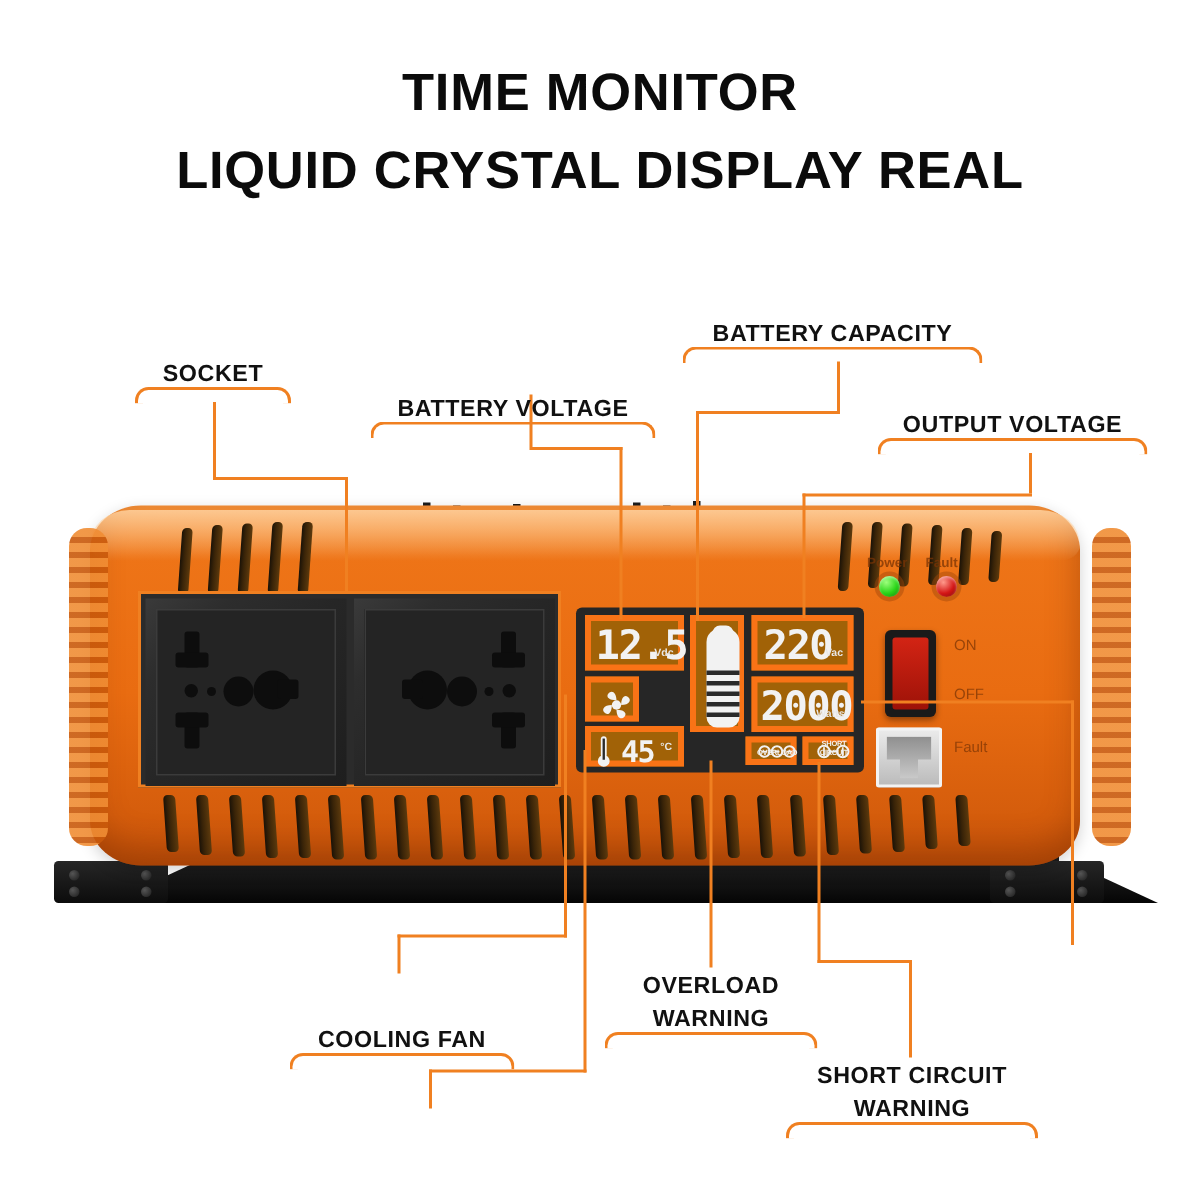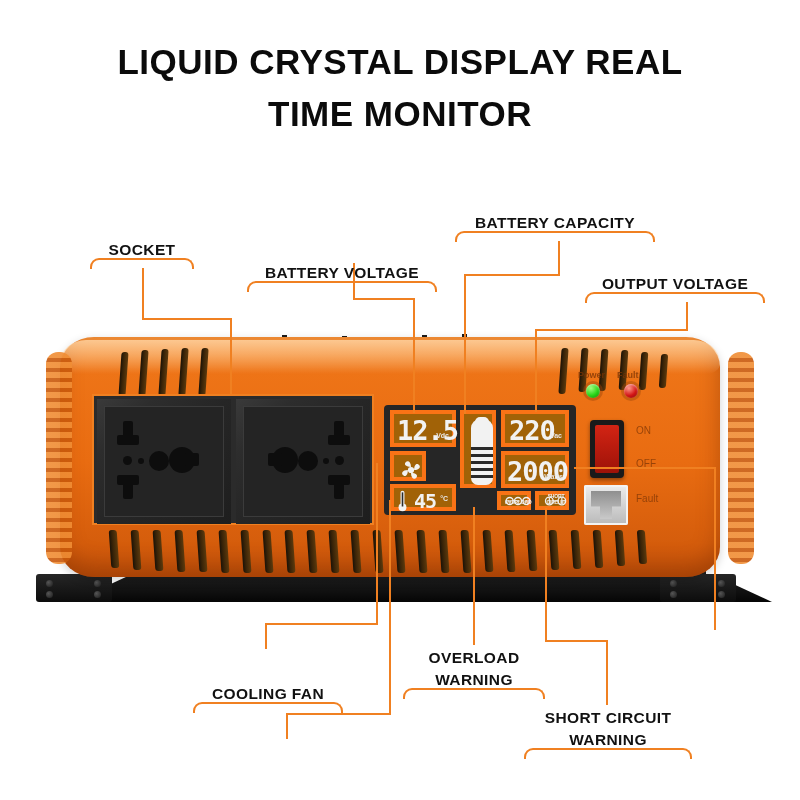--- a/index.html
+++ b/index.html
@@ -238,22 +238,22 @@
     background:linear-gradient(180deg,#8f8f8f,#c9c9c9);
     clip-path:polygon(0 0,100% 0,100% 55%,70% 55%,70% 100%,30% 100%,30% 55%,0 55%);
   }
 </style>
 </head>
 <body>
 
 <div id="stage">
 
   <div class="heading">
+    <span class="ln">TIME MONITOR</span>
     <span class="ln">LIQUID CRYSTAL DISPLAY REAL</span>
-    <span class="ln">TIME MONITOR</span>
   </div>
 
   <div class="inverter">
 
     <div class="plate">
       <div class="plate-top"></div>
       <div class="plate-main"></div>
       <div class="plate-ear left">
         <div class="screw" style="left:10px;top:6px;"></div>
         <div class="screw" style="left:10px;top:17px;"></div>

